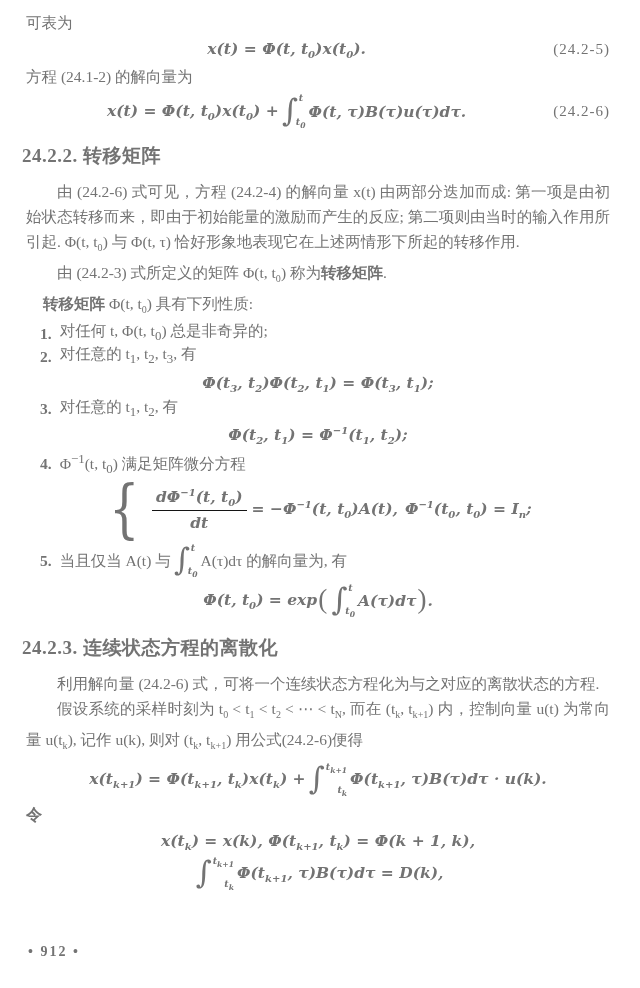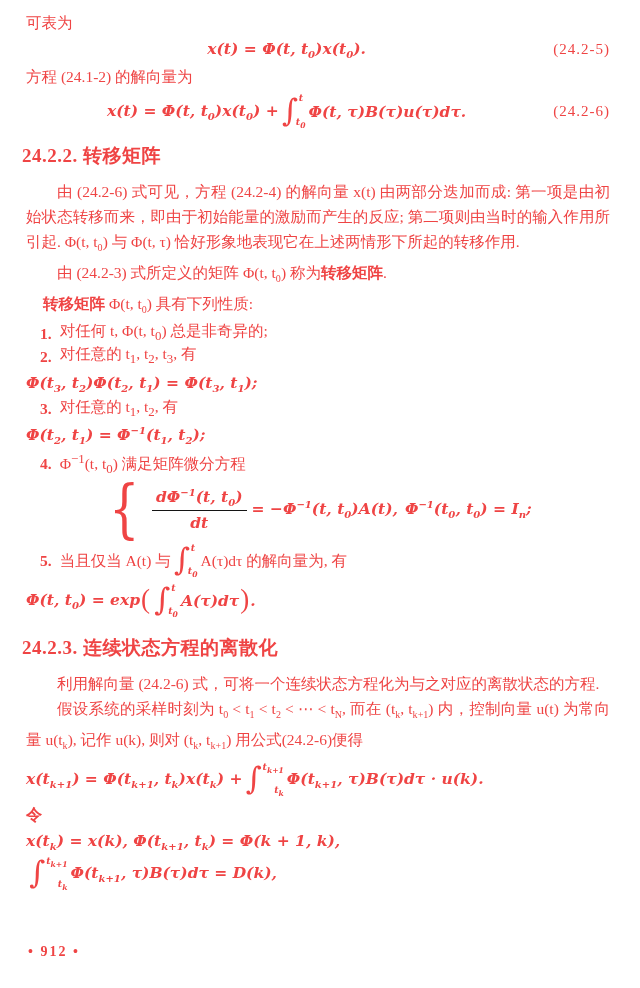--- a/index.html
+++ b/index.html
@@ -1,41 +1,41 @@
 <!DOCTYPE html>
 <html><head>
 <meta charset="utf-8">
 <style>
   html,body { margin:0; padding:0; background:#e8e8e8; }
   .page {
     position:relative; width:640px; height:988px; margin:0 auto;
     background:#ffffff; overflow:hidden; box-sizing:border-box;
     padding:10px 30px 0 26px;
     font-family:"Liberation Serif","DejaVu Serif",serif;
-    color:#ef4444;
+    color:#737373;
     -webkit-font-smoothing:antialiased;
   }
   .line { font-size:15.5px; line-height:25px; }
   .indent2 { text-indent:2em; }
   .indent1 { text-indent:1.1em; }
   .para { font-size:15.5px; line-height:25px; text-align:justify; }
   .fm { font-family:"DejaVu Serif",serif; font-style:italic; font-weight:bold; }
   .fm sub, .fm sup, .para sub, .line sub { font-size:0.65em; }
   .heading {
     font-size:19px; font-weight:bold; letter-spacing:0.5px;
     font-family:Liberation Serif, serif;
   }
   .h1sp { margin:14px 0 10px -4px; }
   .h2sp { margin:16px 0 10px -4px; }
 
   
   .eqrow { display:flex; align-items:center; margin:4px 0; }
   .eqbody { flex:1; display:flex; align-items:center; justify-content:center; font-size:15.5px; }
   .eqtag { flex:none; font-size:15px; letter-spacing:1px; padding-left:6px; }
-  .eqcenter { display:flex; align-items:center; justify-content:flex-start; margin:4px 0; font-size:15.5px; }
+  .eqcenter { display:flex; align-items:center; justify-content:center; margin:4px 0; font-size:15.5px; }
 
   
   .intgrp { display:inline-flex; align-items:center; margin:0 3px; }
   .intglyph { font-size:31px; line-height:1; font-style:normal; font-weight:normal; font-family:"DejaVu Serif",serif; transform:translateY(-1px); }
   .intlims { display:inline-flex; flex-direction:column; justify-content:space-between; height:36px; font-size:9.5px; line-height:1; margin-left:1px; }
   .int-hi { align-self:flex-start; }
   .int-lo { align-self:flex-end; margin-left:-3px; }
   .intlims sub { font-size:0.8em; }
 
   

